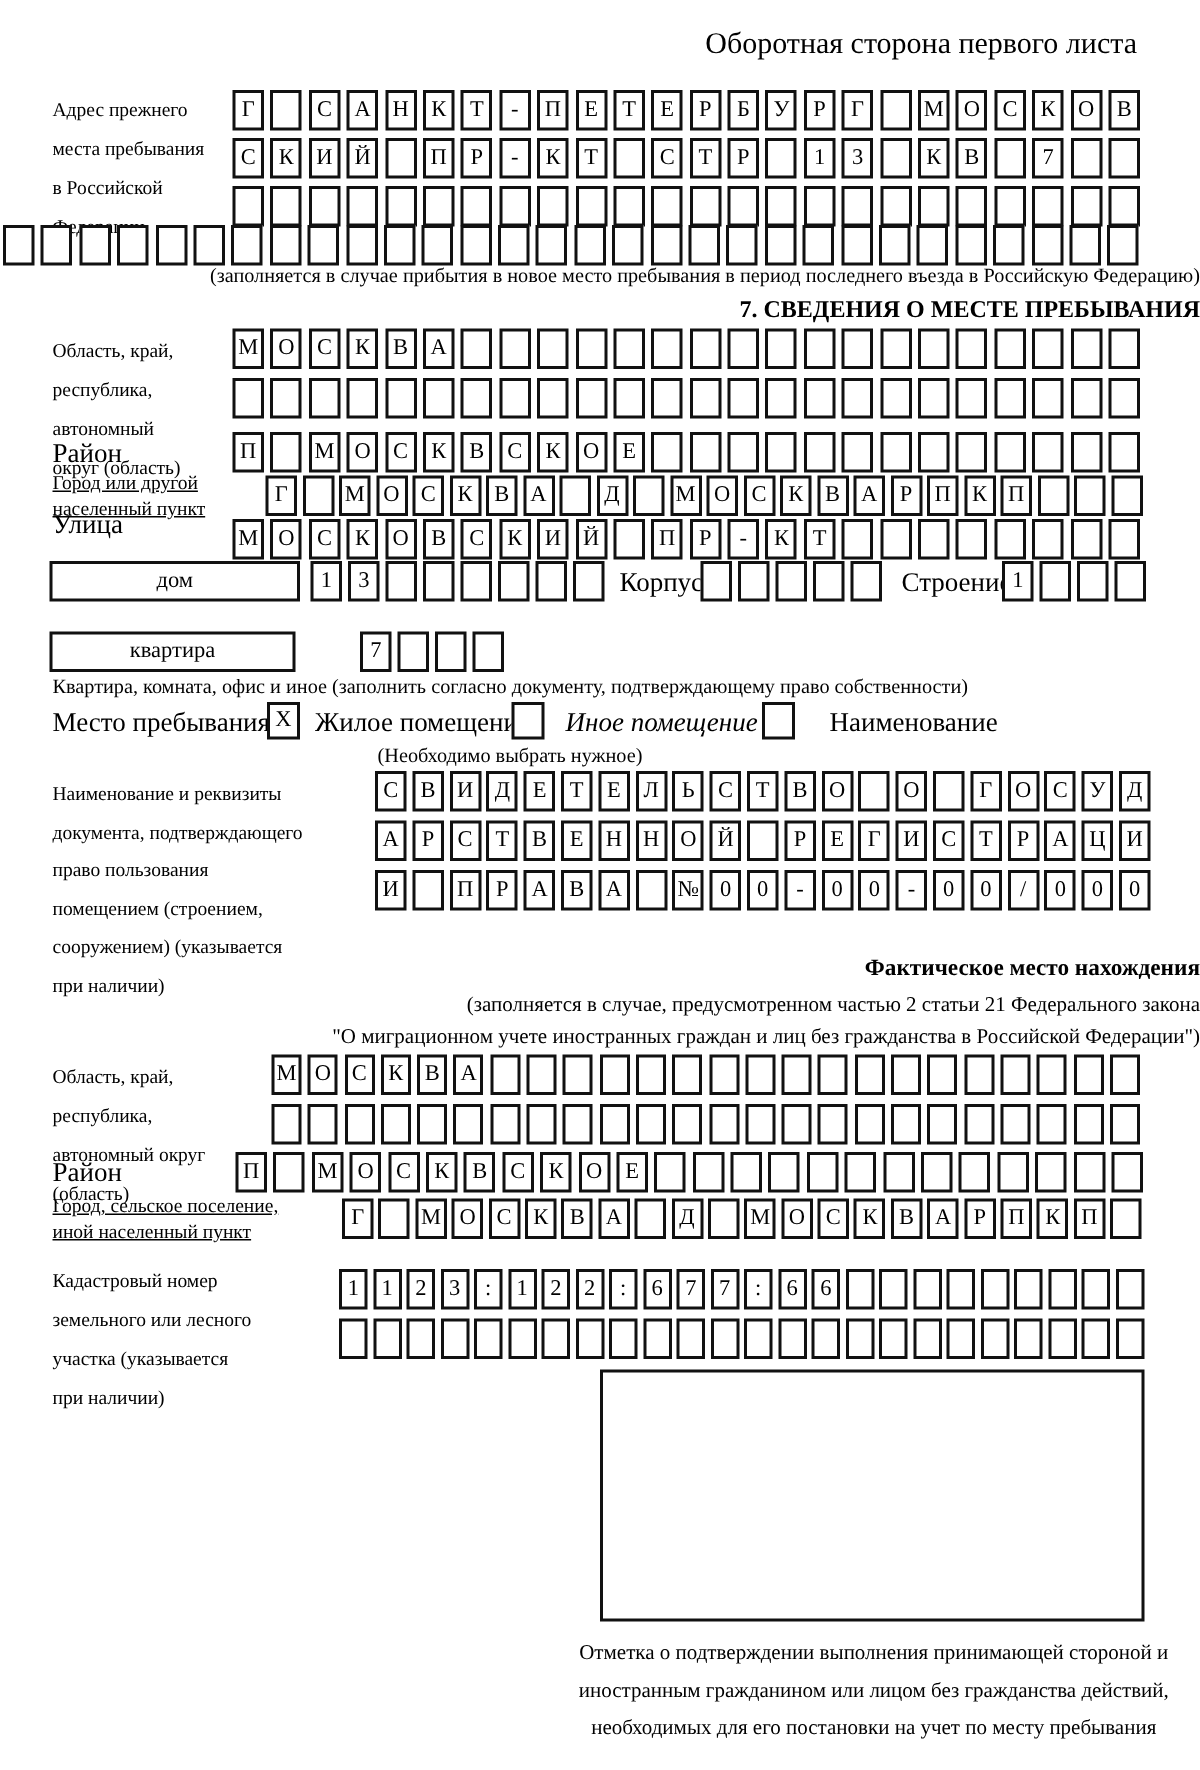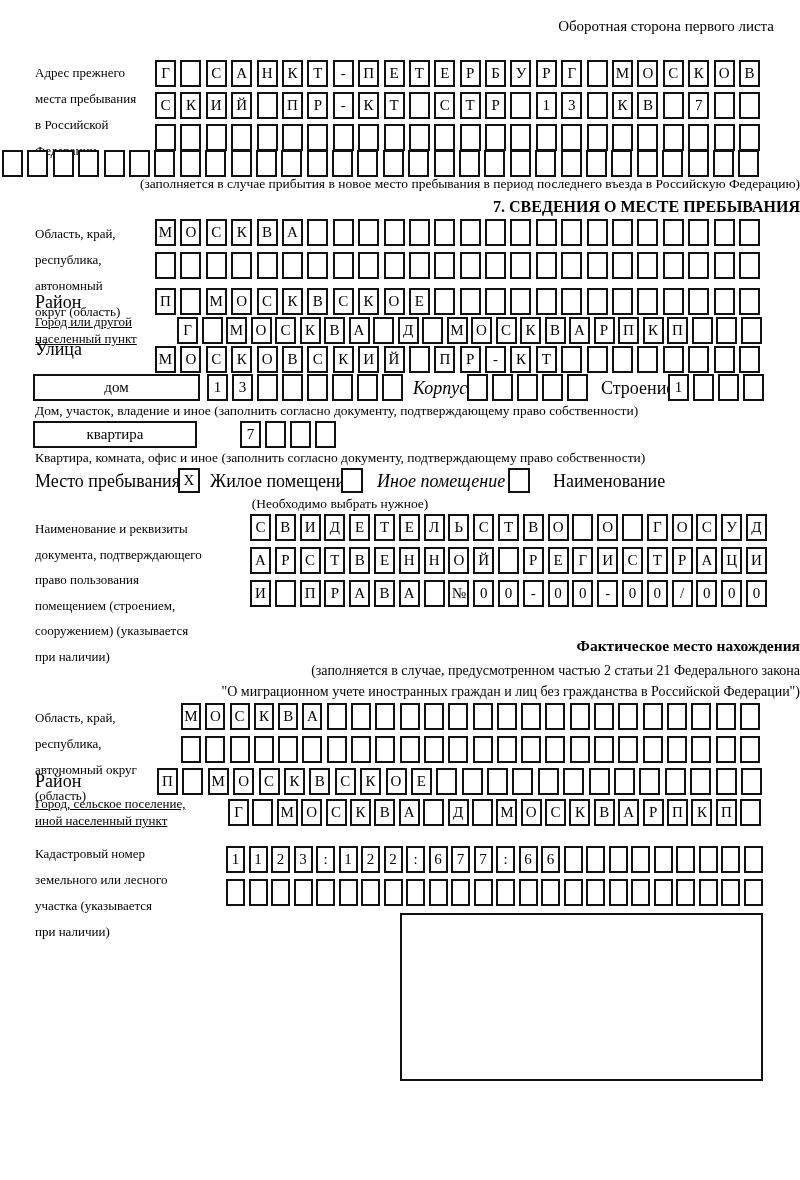--- a/index.html
+++ b/index.html
@@ -28,21 +28,21 @@
   .chk{position:absolute;width:22px;height:25px;border:2px solid #111;box-sizing:border-box;
        display:flex;align-items:center;justify-content:center;font-size:15px;background:#fff;}
   .lbl{position:absolute;font-size:18px;}
   .stamp{position:absolute;border:2px solid #111;box-sizing:border-box;background:#fff;}
 </style>
 </head>
 <body>
 
 <div class="page">
 
-  <div class="abs" style="top:18px;right:26px;font-size:15px;">Оборотная сторона первого листа</div>
+  <div class="abs" style="top:18px;right:42px;font-size:20px;">Оборотная сторона первого листа</div>
 
   <div class="abs ml" style="left:35px;top:60px;">Адрес прежнего
 места пребывания
 в Российской
 Федерации</div>
   <div class="cells" style="left:155px;top:60px;">
       <span class="cell">Г</span>
       <span class="cell"></span>
       <span class="cell">С</span>
       <span class="cell">А</span>
@@ -301,36 +301,35 @@
   <div class="cells g-house" style="left:207px;top:374px;">
       <span class="cell">1</span>
       <span class="cell">3</span>
       <span class="cell"></span>
       <span class="cell"></span>
       <span class="cell"></span>
       <span class="cell"></span>
       <span class="cell"></span>
       <span class="cell"></span>
     </div>
-  <div class="lbl" style="left:413px;top:378px;font-style:italic;">Корпус</div>
+  <div class="lbl" style="left:413px;top:378px;">Корпус</div>
   <div class="cells g-house" style="left:467px;top:374px;">
       <span class="cell"></span>
       <span class="cell"></span>
       <span class="cell"></span>
       <span class="cell"></span>
       <span class="cell"></span>
     </div>
   <div class="lbl" style="left:601px;top:378px;">Строение</div>
   <div class="cells g-house" style="left:668px;top:374px;">
       <span class="cell">1</span>
       <span class="cell"></span>
       <span class="cell"></span>
       <span class="cell"></span>
     </div>
-  <div class="abs caption" style="left:35px;top:403px;">Дом, участок, владение и иное (заполнить согласно документу, подтверждающему право собственности)</div>
 
   <div class="fieldbox" style="left:33px;top:421px;width:164px;">квартира</div>
   <div class="cells g-house" style="left:240px;top:421px;">
       <span class="cell">7</span>
       <span class="cell"></span>
       <span class="cell"></span>
       <span class="cell"></span>
     </div>
   <div class="abs caption" style="left:35px;top:450px;">Квартира, комната, офис и иное (заполнить согласно документу, подтверждающему право собственности)</div>
 
@@ -586,14 +585,15 @@
       <span class="cell"></span>
       <span class="cell"></span>
       <span class="cell"></span>
       <span class="cell"></span>
       <span class="cell"></span>
       <span class="cell"></span>
       <span class="cell"></span>
     </div>
 
   <div class="stamp" style="left:400px;top:913px;width:363px;height:168px;"></div>
+  <div class="abs" style="left:385px;top:1090px;width:395px;text-align:center;font-size:14px;line-height:25px;">Отметка о подтверждении выполнения принимающей стороной и иностранным гражданином или лицом без гражданства действий, необходимых для его постановки на учет по месту пребывания</div>
 
 </div>
 
 </body></html>

